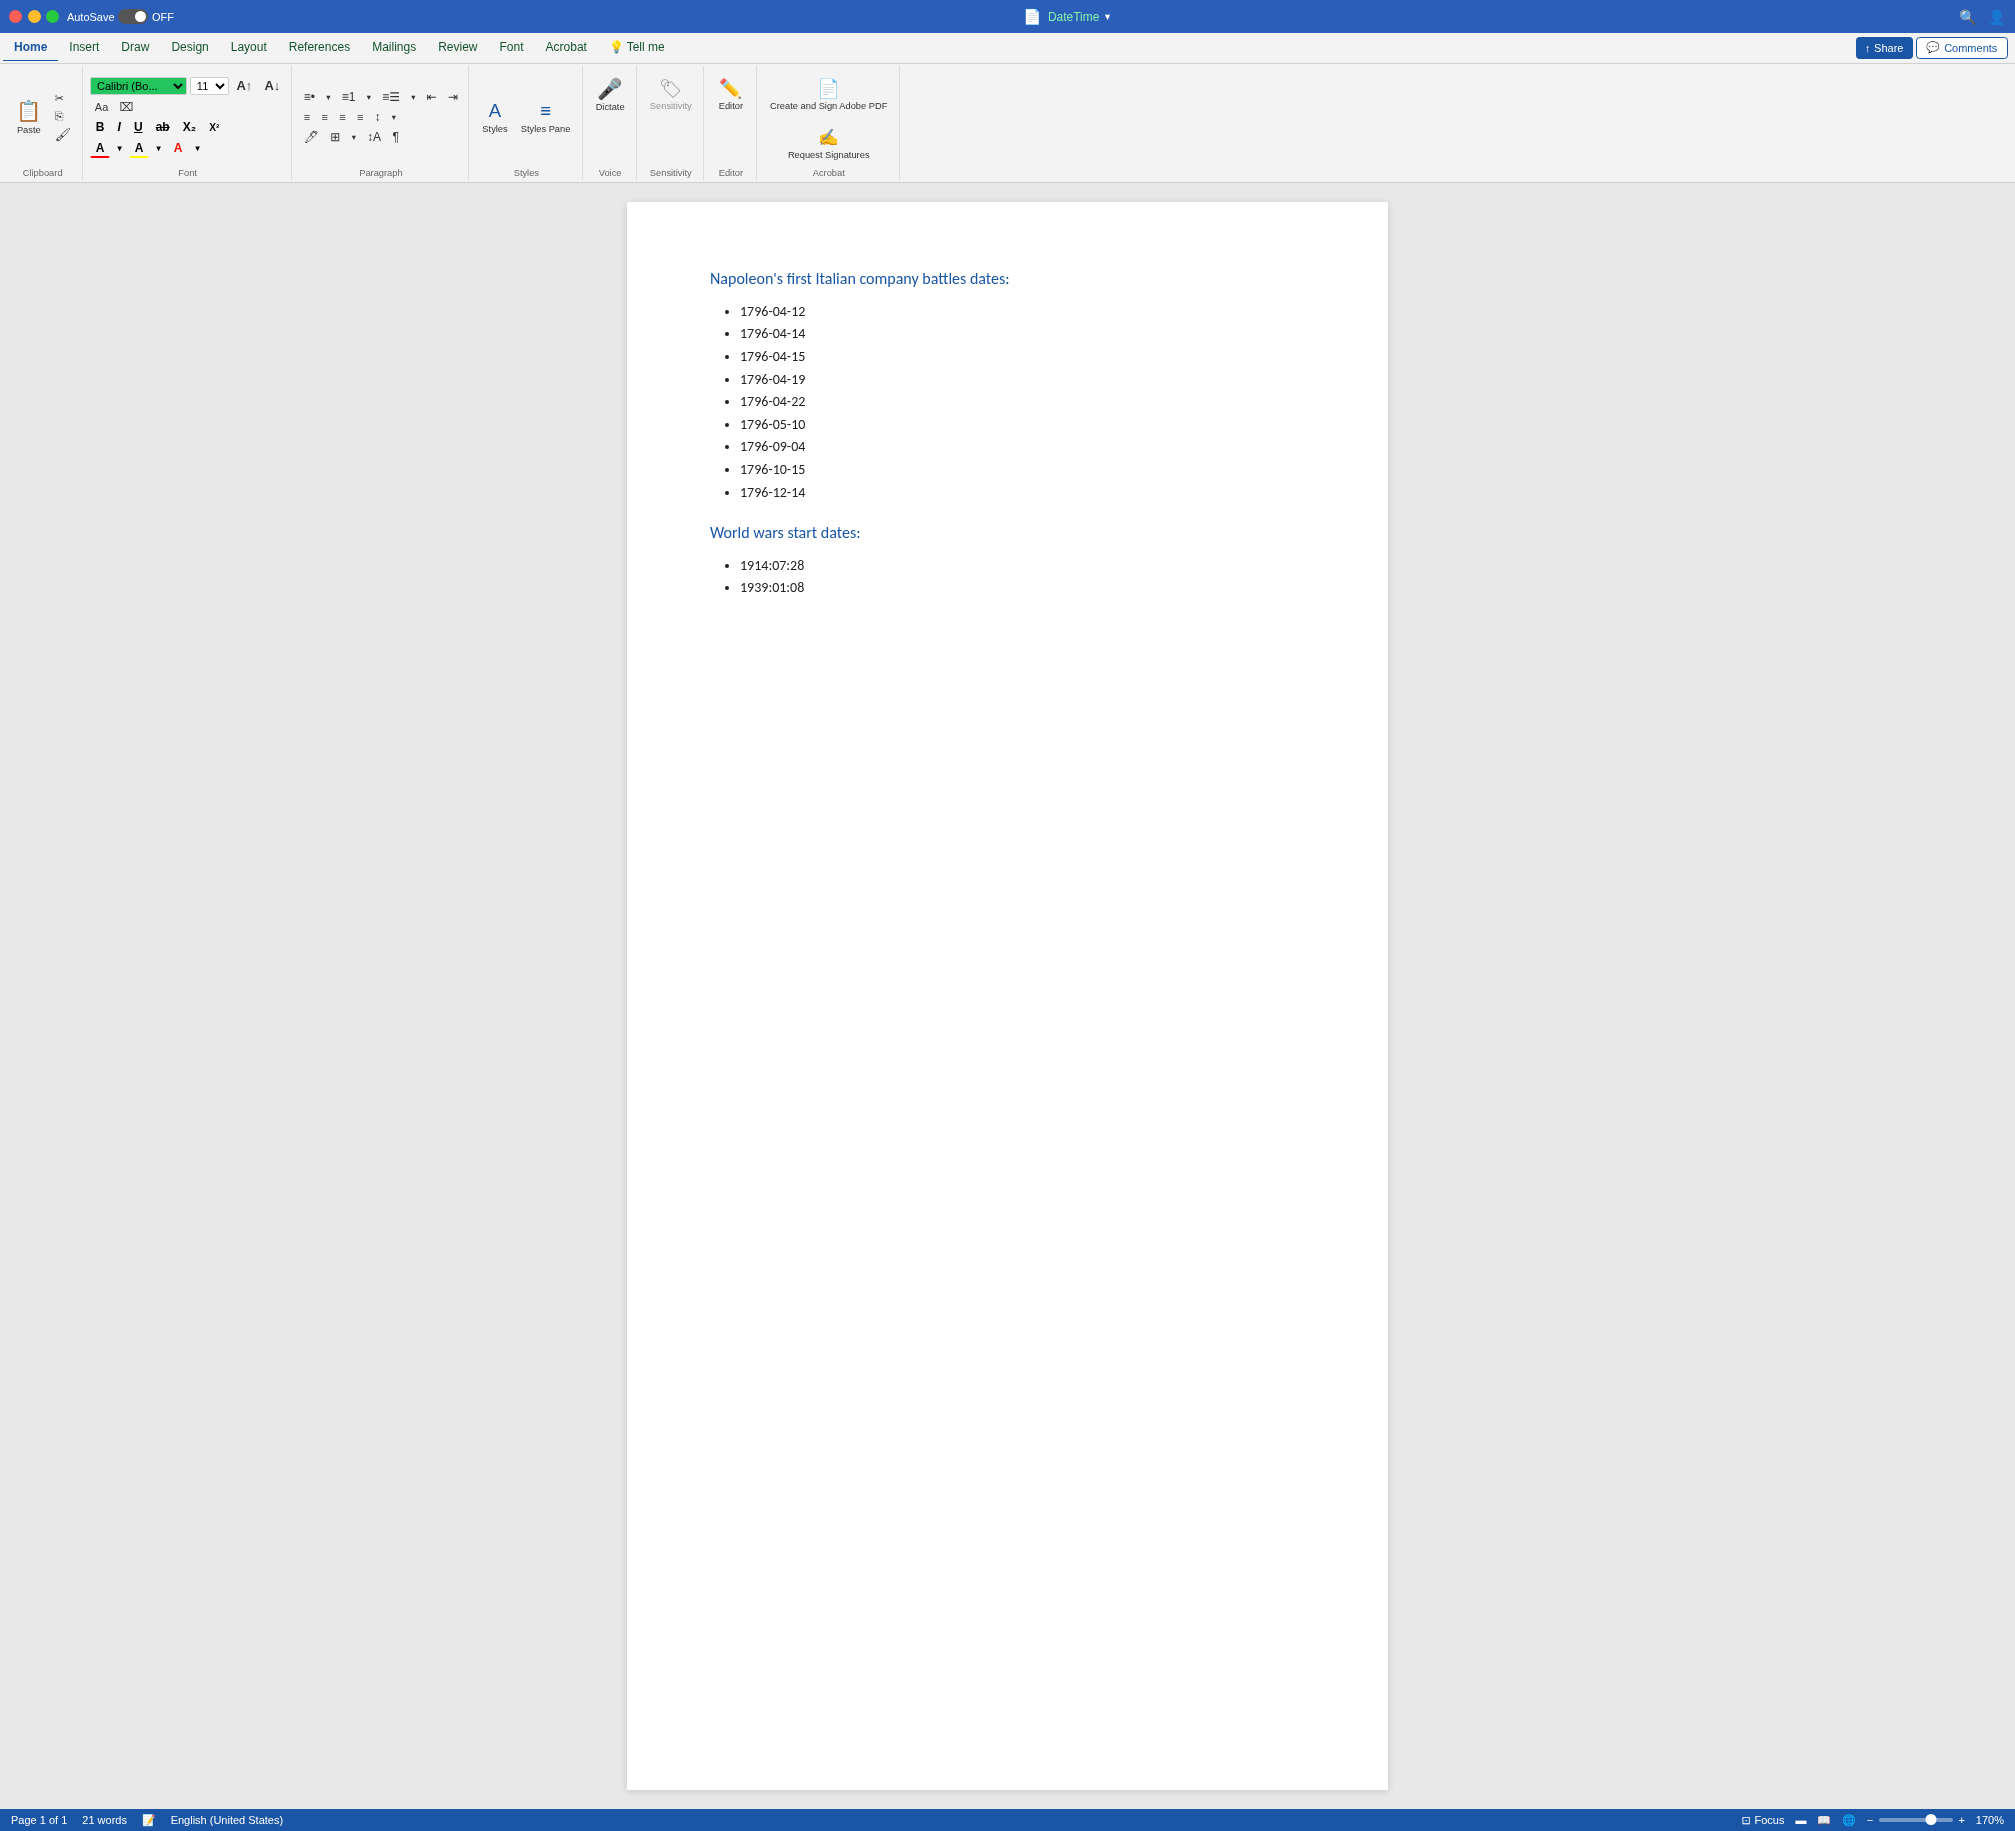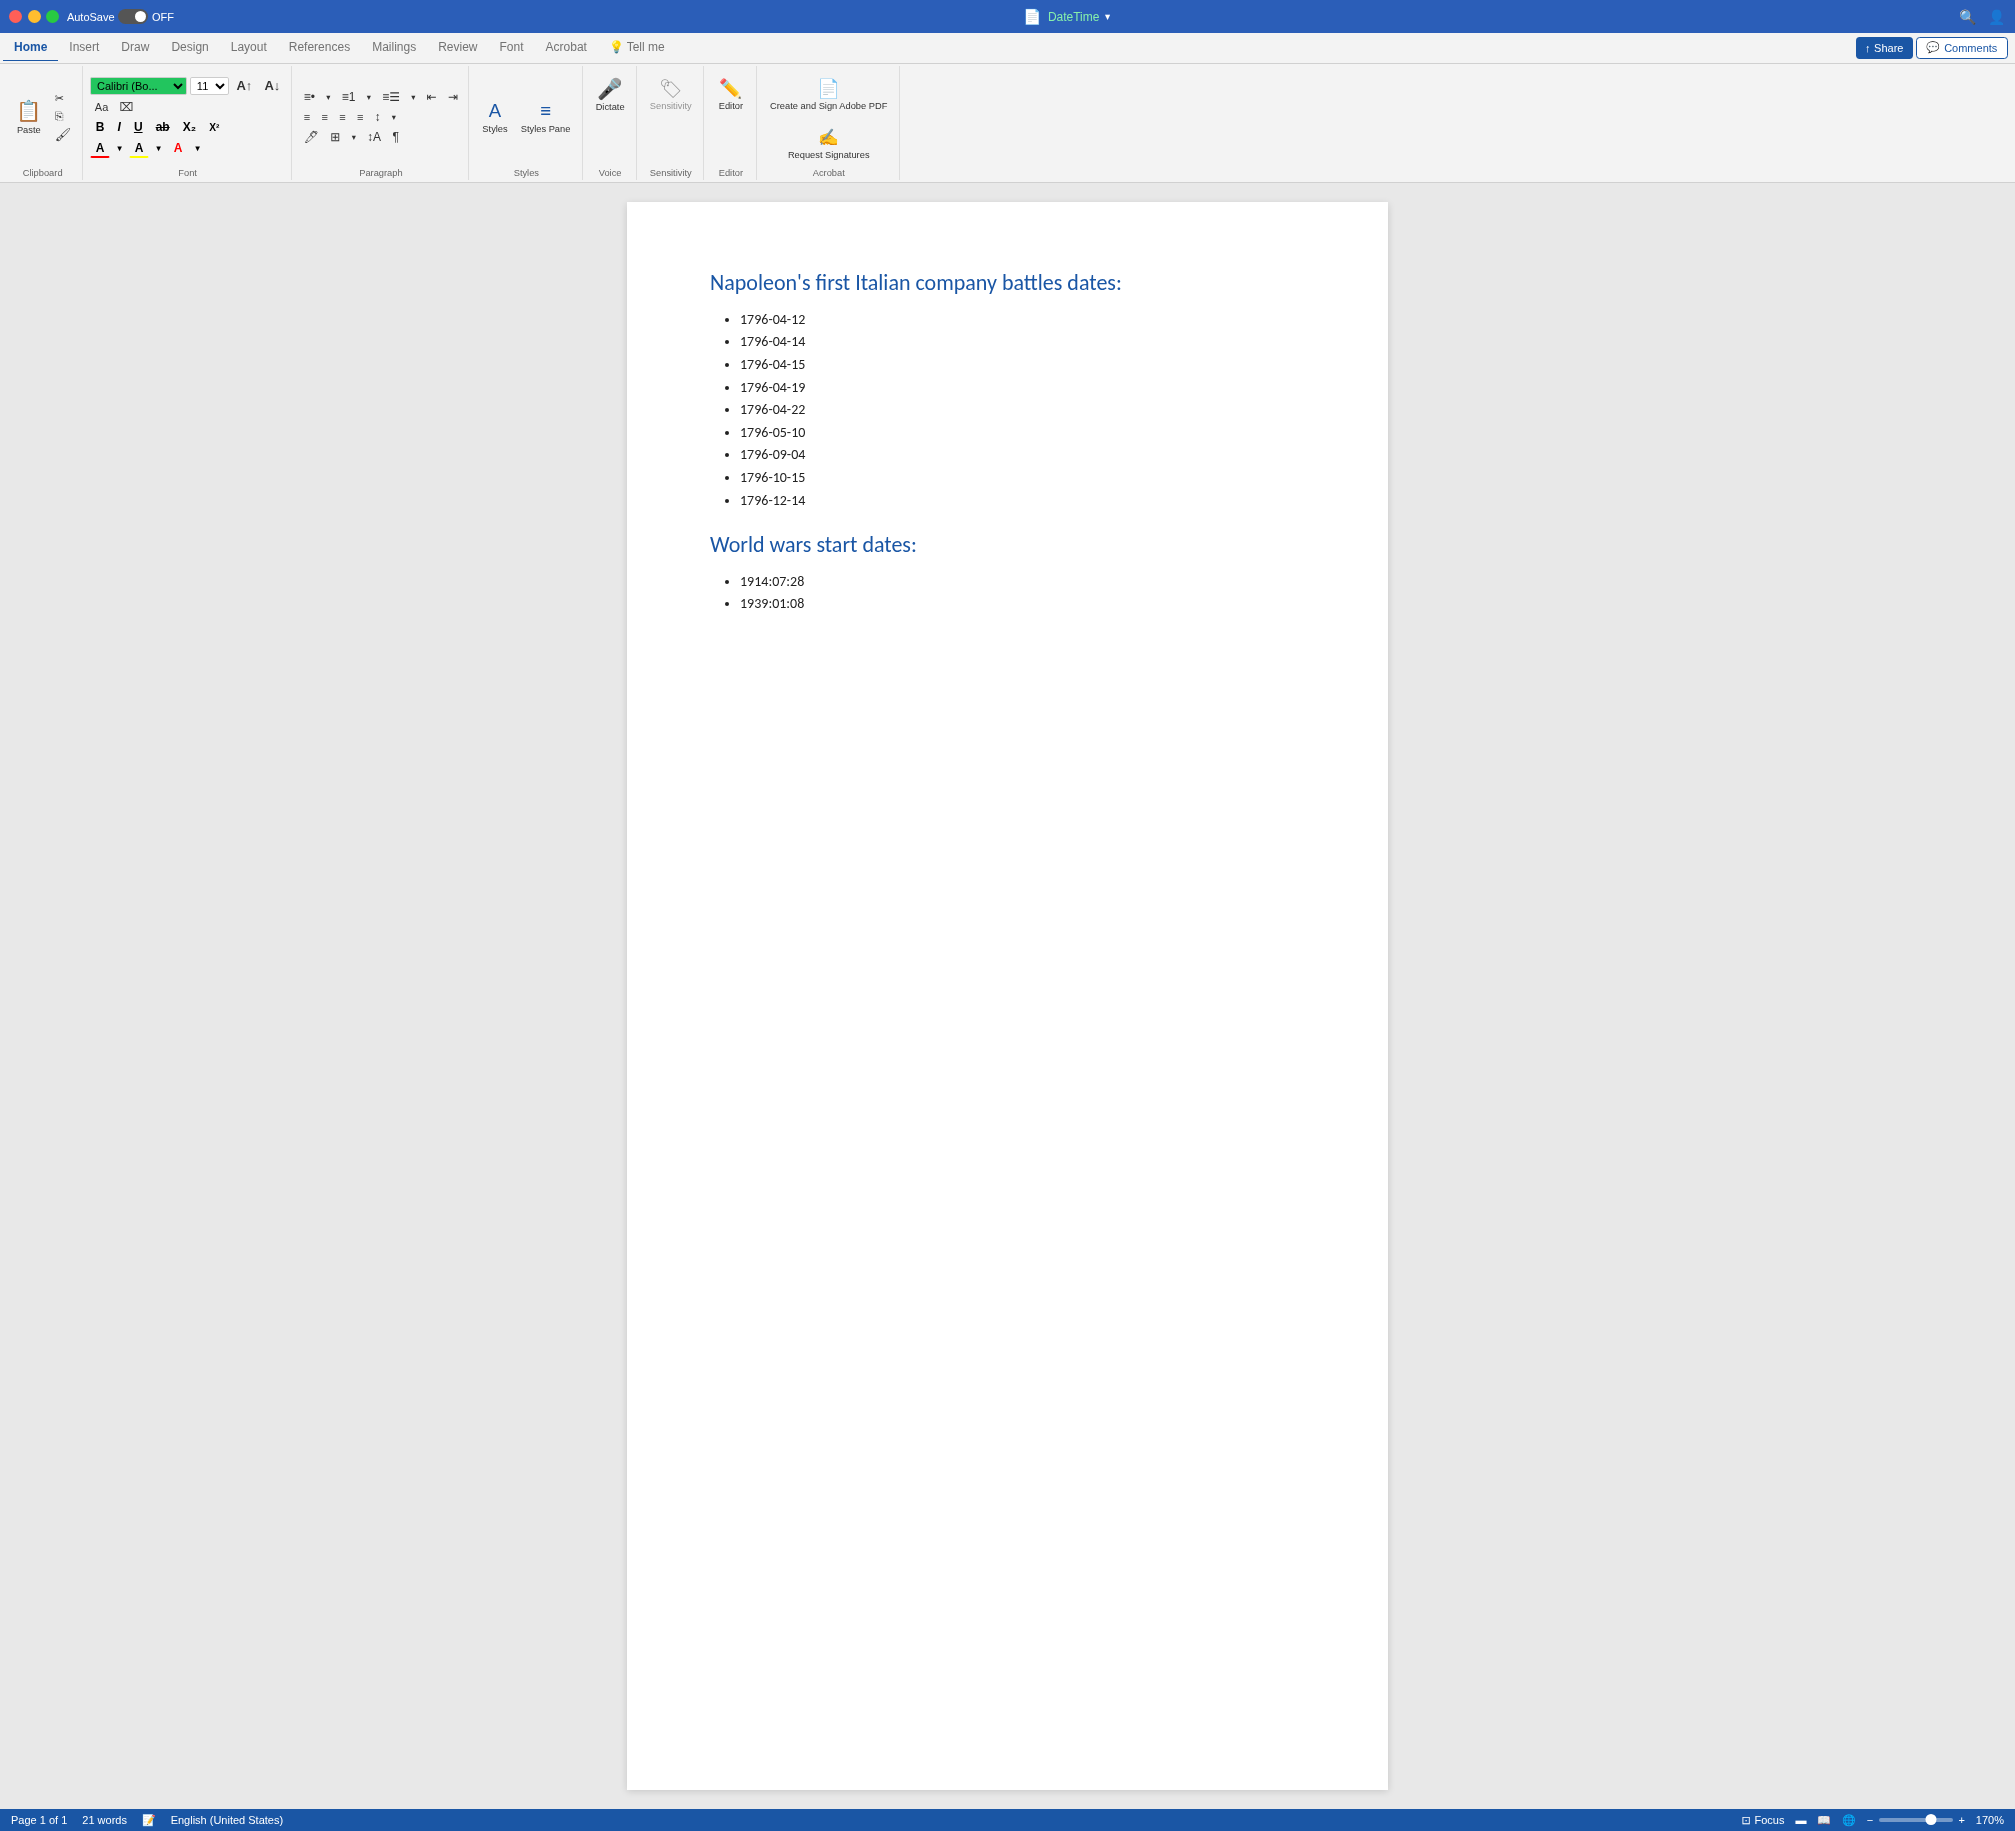--- a/index.html
+++ b/index.html
@@ -20,21 +20,21 @@
     .tl-red { background: #ff5f57; }
     .tl-yellow { background: #ffbd2e; }
     .tl-green { background: #28ca41; }
     .title-center { flex: 1; display: flex; justify-content: center; align-items: center; color: white; font-size: 12px; gap: 5.6px; }
     .title-icons-right { display: flex; gap: 11px; align-items: center; }
     .title-icon { color: white; font-size: 14px; cursor: pointer; }
 
     
     .ribbon { background: #f3f3f3; border-bottom: 0.9px solid #d0d0d0; flex-shrink: 0; }
     .ribbon-tabs { display: flex; align-items: center; border-bottom: 0.9px solid #d0d0d0; background: #f3f3f3; padding-left: 3px; }
-    .ribbon-tab { padding: 5.6px 11px; font-size: 12px; cursor: pointer; color: #737373; border-bottom: 1.9px solid transparent; }
+    .ribbon-tab { padding: 5.6px 11px; font-size: 12px; cursor: pointer; color: #14532d; border-bottom: 1.9px solid transparent; }
     .ribbon-tab.active { color: #1a56a5; border-bottom: 1.9px solid #1a56a5; font-weight: 600; }
     .ribbon-tab-right { margin-left: auto; display: flex; gap: 3.7px; padding: 3.7px 7.4px; }
     .share-btn { background: #1a56a5; color: white; border: none; border-radius: 3.7px; padding: 3.7px 9.3px; font-size: 11px; cursor: pointer; display: flex; align-items: center; gap: 3.7px; }
     .comments-btn { background: white; color: #1a56a5; border: 0.9px solid #1a56a5; border-radius: 3.7px; padding: 3.7px 9.3px; font-size: 11px; cursor: pointer; display: flex; align-items: center; gap: 3.7px; }
 
     
     .ribbon-content { display: flex; align-items: stretch; padding: 1.9px 3.7px; gap: 1.9px; min-height: 63px; }
     .ribbon-group { display: flex; flex-direction: column; align-items: center; border-right: 0.9px solid #ddd; padding: 1.9px 5.6px; min-width: 37px; }
     .ribbon-group-label { font-size: 9.3px; color: #666; margin-top: auto; padding-top: 1.9px; }
     .ribbon-group-items { display: flex; align-items: center; gap: 1.9px; flex: 1; }
@@ -51,21 +51,21 @@
     .font-size-select { font-size: 11px; padding: 0.9px 1.9px; border: 0.9px solid #ccc; border-radius: 1.9px; background: white; cursor: pointer; width: 39px; }
     .format-row { display: flex; align-items: center; gap: 1.9px; }
 
     
     .fmt-btn { font-size: 12px; font-weight: bold; padding: 0.9px 4.6px; border-radius: 1.9px; cursor: pointer; border: 0.9px solid transparent; }
 
     
     .doc-container { flex: 1; overflow-y: auto; background: #e8e8e8; display: flex; justify-content: center; padding: 18.6px 0; }
     .doc-page { background: white; width: 761px; min-height: 835px; padding: 67px 83px; box-shadow: 0 1.9px 7.4px rgba(0,0,0,0.15); position: relative; }
 
-    .doc-heading { color: #1a56a5; font-size: 22px; font-weight: 400; margin-bottom: 15px; font-family: 'Calibri', Arial, sans-serif; }
+    .doc-heading { color: #1a56a5; font-size: 16px; font-weight: 400; margin-bottom: 15px; font-family: 'Calibri', Arial, sans-serif; }
     .doc-list { list-style: disc; margin-left: 30px; margin-bottom: 22px; }
     .doc-list li { font-size: 14px; margin-bottom: 5.6px; font-family: 'Calibri', Arial, sans-serif; color: #222; }
 
     
     .status-bar { background: #1a56a5; height: 22px; display: flex; align-items: center; padding: 0 11px; gap: 15px; flex-shrink: 0; }
     .status-item { color: white; font-size: 11px; display: flex; align-items: center; gap: 3.7px; }
     .status-right { margin-left: auto; display: flex; align-items: center; gap: 11px; }
     .zoom-slider { display: flex; align-items: center; gap: 5.6px; }
     .zoom-track { width: 74px; height: 3.7px; background: rgba(255,255,255,0.4); border-radius: 1.9px; position: relative; cursor: pointer; }
     .zoom-thumb { width: 11px; height: 11px; background: white; border-radius: 50%; position: absolute; top: -3.7px; left: 70%; transform: translateX(-50%); }

